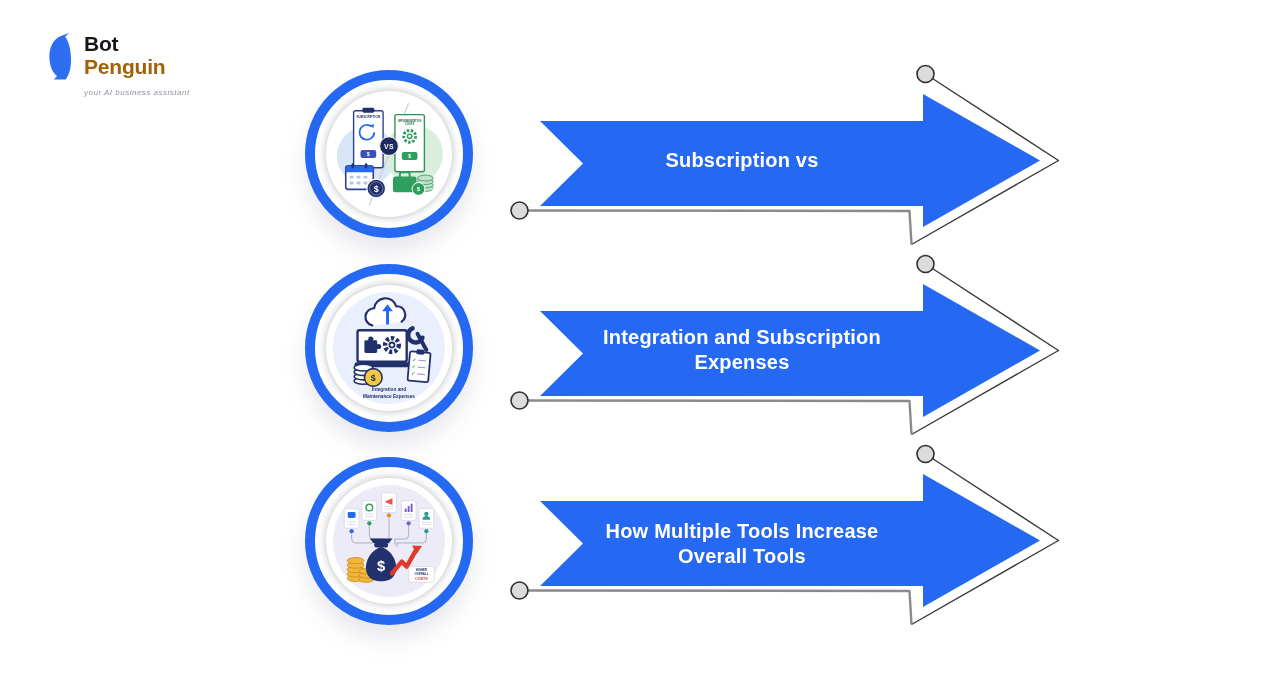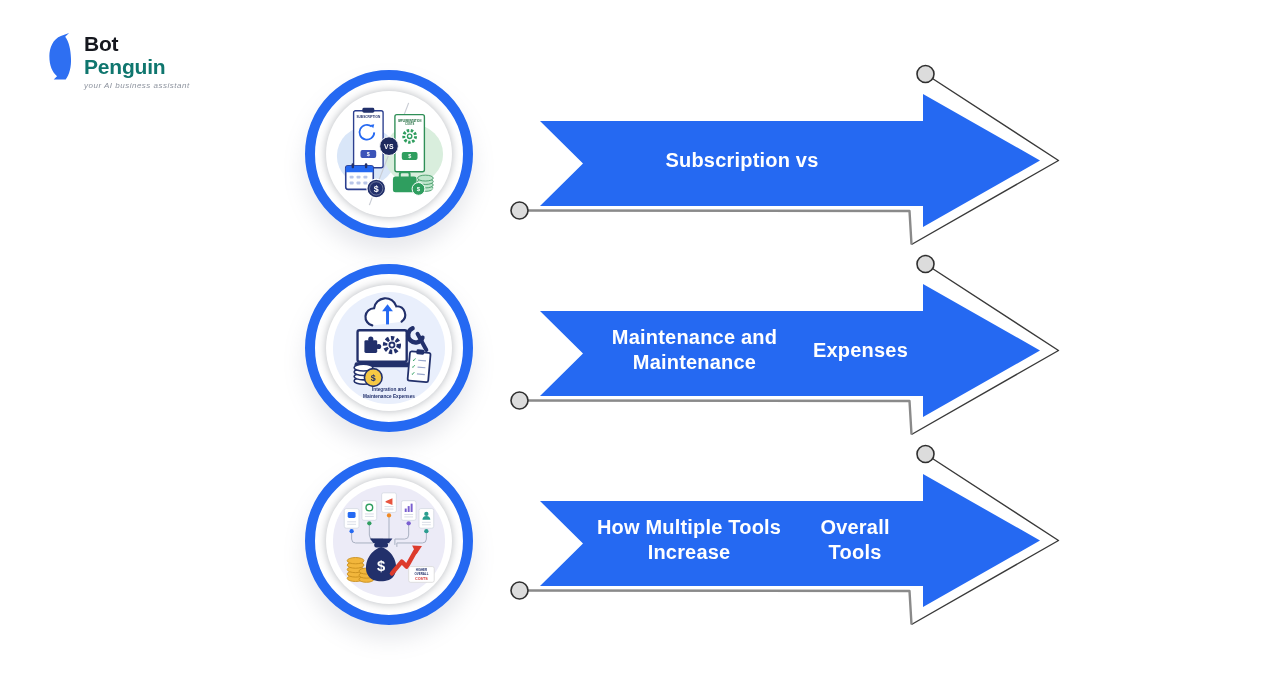--- a/index.html
+++ b/index.html
@@ -4,35 +4,35 @@
 <style>
   html,body{margin:0;padding:0;background:#ffffff;}
   body{width:1288px;height:686px;font-family:"Liberation Sans",sans-serif;}
   .canvas{position:relative;width:1288px;height:686px;background:#ffffff;overflow:hidden;border-radius:22px;}
 
   
   .logo{position:absolute;left:38px;top:33px;display:flex;align-items:flex-start;}
   .logo-icon{width:40px;height:48px;margin-right:6px;}
   .logo-text{display:flex;flex-direction:column;line-height:1;}
   .logo-bot{font-size:21px;font-weight:800;color:#15171e;letter-spacing:-.2px;}
-  .logo-penguin{font-size:21px;font-weight:800;color:#0f766e;letter-spacing:-.2px;margin-top:2px;}
-  .logo-tagline{font-size:8px;font-style:italic;color:#8d939e;letter-spacing:.5px;margin-top:5px;}
+  .logo-penguin{font-size:21px;font-weight:800;color:#a16207;letter-spacing:-.2px;margin-top:2px;}
+  .logo-tagline{font-size:8px;font-style:italic;color:#8d939e;letter-spacing:.5px;margin-top:12px;}
 
   
   .badge{position:absolute;width:148px;height:148px;border:10px solid #2569f2;border-radius:50%;
          background:#fff;box-shadow:0 14px 22px rgba(120,130,150,.18);
          display:flex;align-items:center;justify-content:center;}
   .badge-inner{width:126px;height:126px;border-radius:50%;background:#fff;
                box-shadow:0 0 9px rgba(110,115,125,.5);
                display:flex;align-items:center;justify-content:center;}
   .badge svg{display:block;}
 
   
   .arrow-label{position:absolute;left:576px;width:332px;height:58px;
-               display:flex;flex-direction:row;align-items:center;justify-content:center;
+               display:flex;flex-direction:column;align-items:center;justify-content:center;
                color:#ffffff;font-size:20px;font-weight:600;letter-spacing:.2px;line-height:25px;text-align:center;}
 
   .arrows-layer{position:absolute;left:0;top:0;}
 </style>
 </head>
 <body>
 
 <div class="canvas">
 
   <svg class="arrows-layer" width="1288" height="686" viewBox="0 0 1288 686">
@@ -293,21 +293,21 @@
           <text x="93" y="99.5" font-size="3.8" font-weight="bold" fill="#d32f2f" text-anchor="middle">COSTS</text>
         </g>
       </svg>
     </div>
   </div>
 
   <div class="arrow-label" style="top:131px;">
     <span>Subscription vs</span>
   </div>
   <div class="arrow-label" style="top:321px;">
-    <span>Maintenance and Maintenance</span>
+    <span>Integration and Subscription</span>
     <span>Expenses</span>
   </div>
   <div class="arrow-label" style="top:511px;justify-content:flex-end;">
     <span>How Multiple Tools Increase</span>
     <span>Overall Tools</span>
   </div>
 
 </div>
 
 </body></html>

